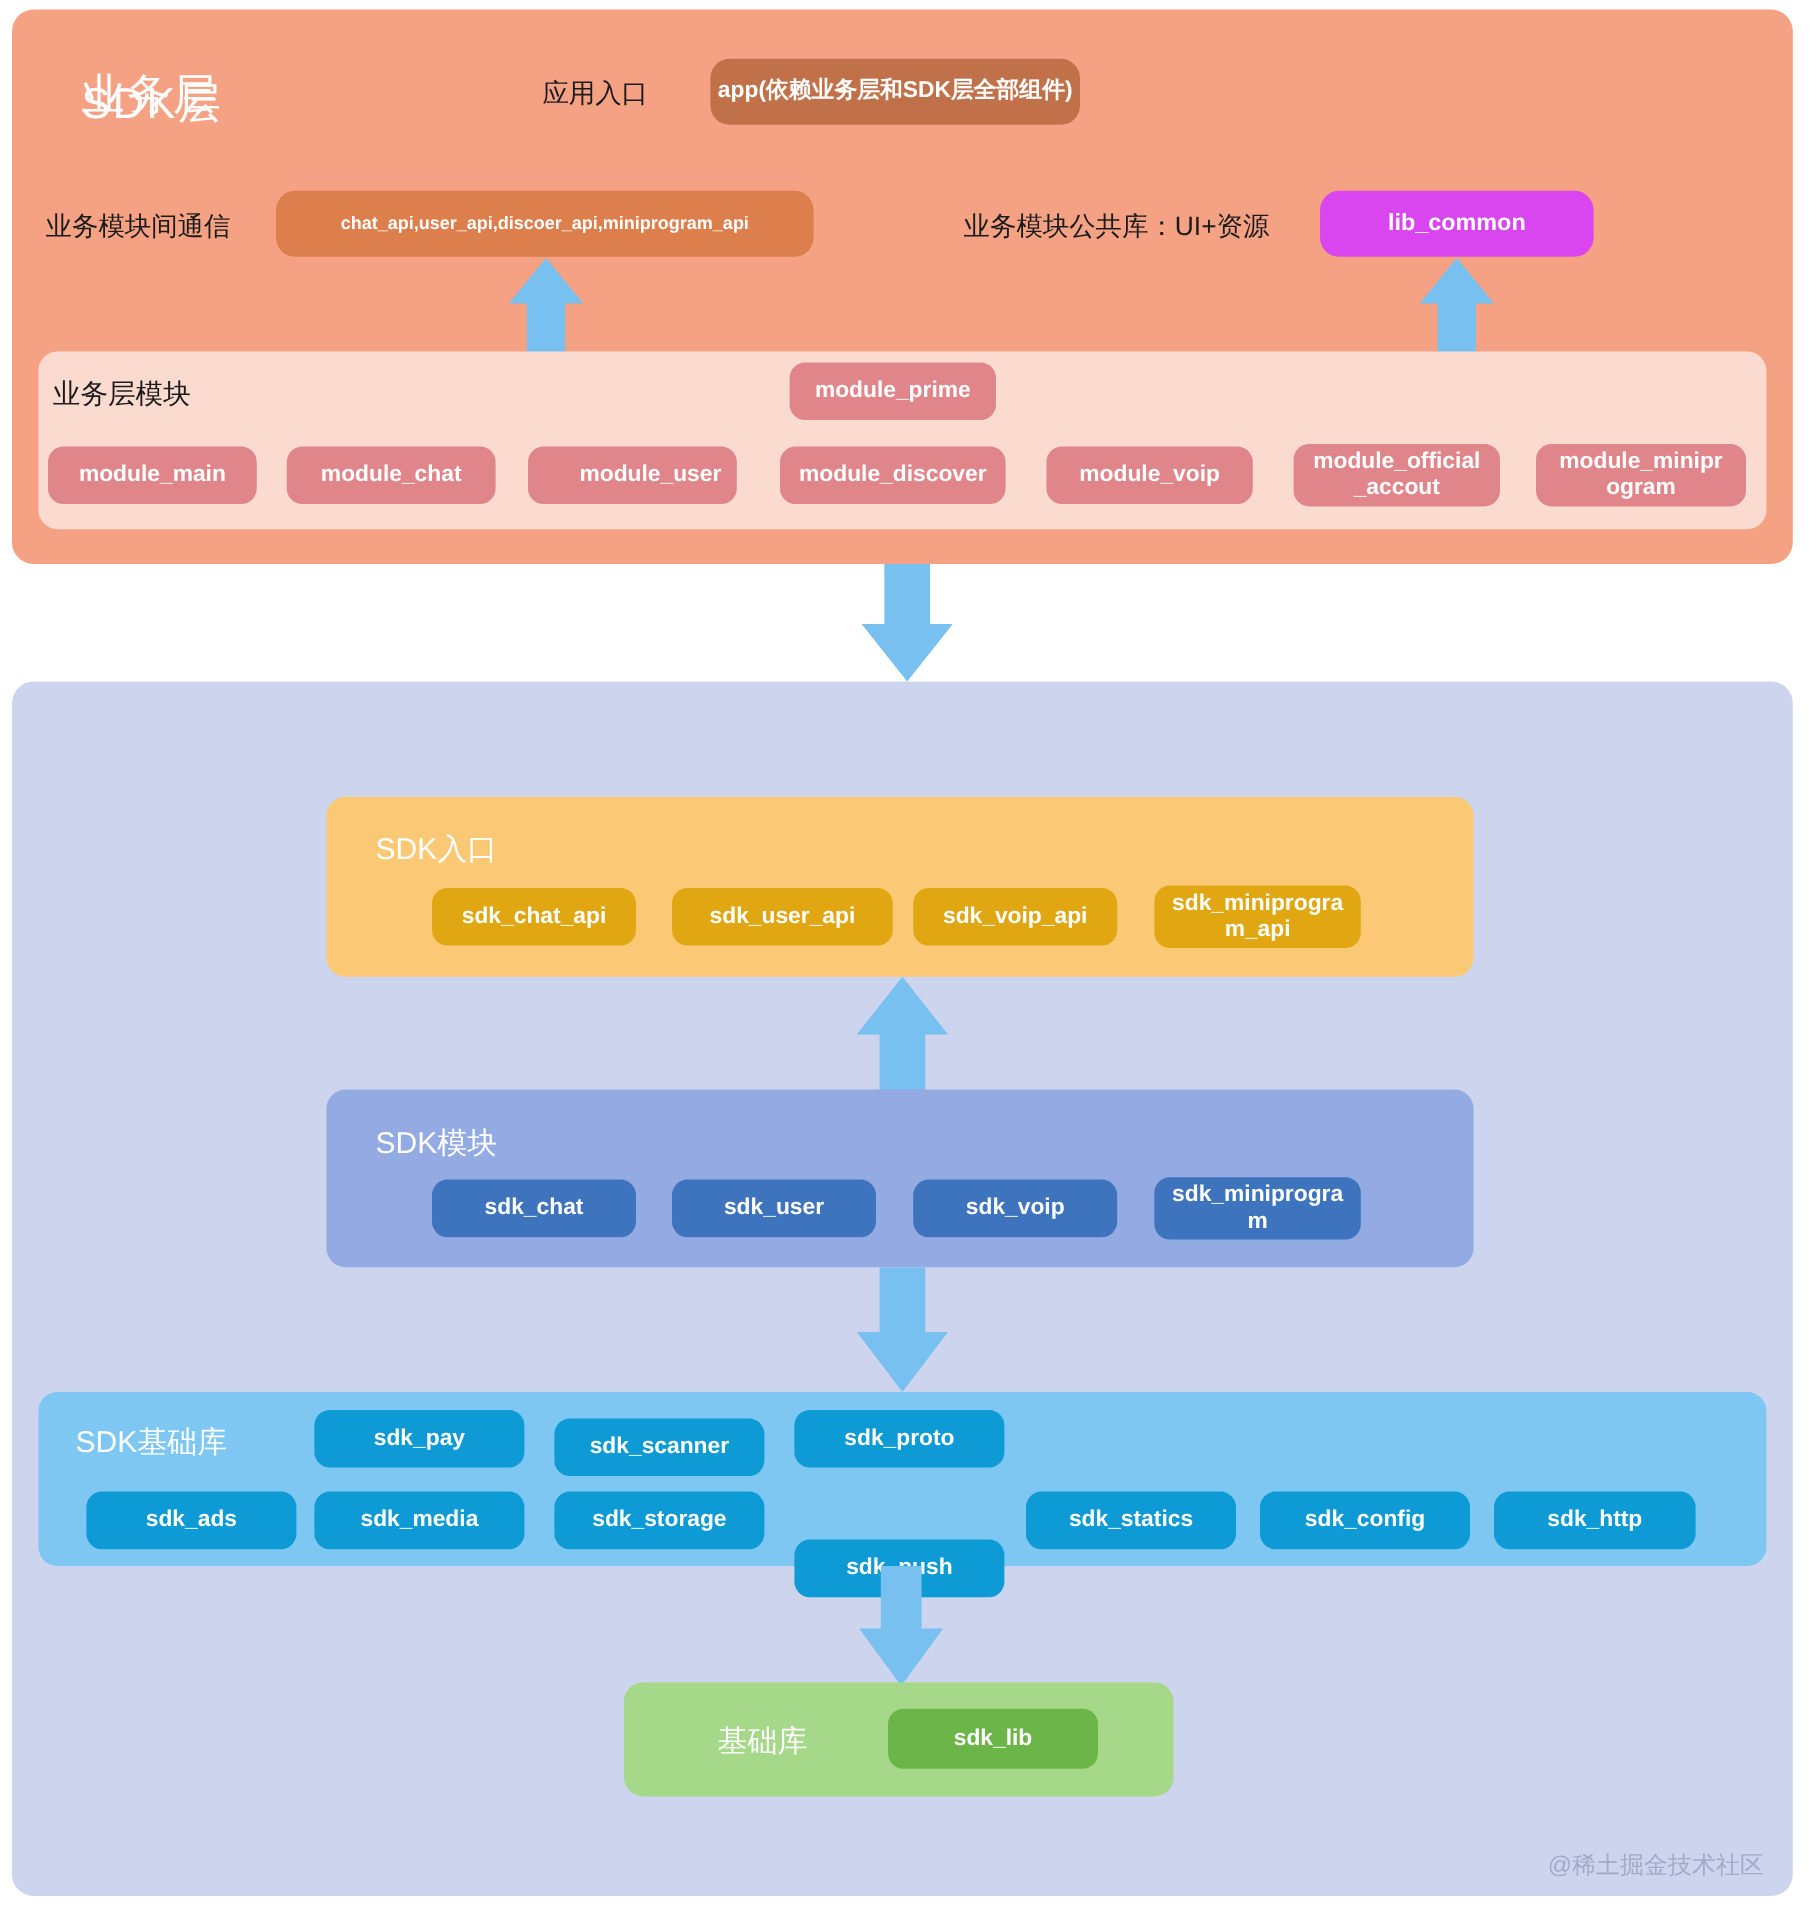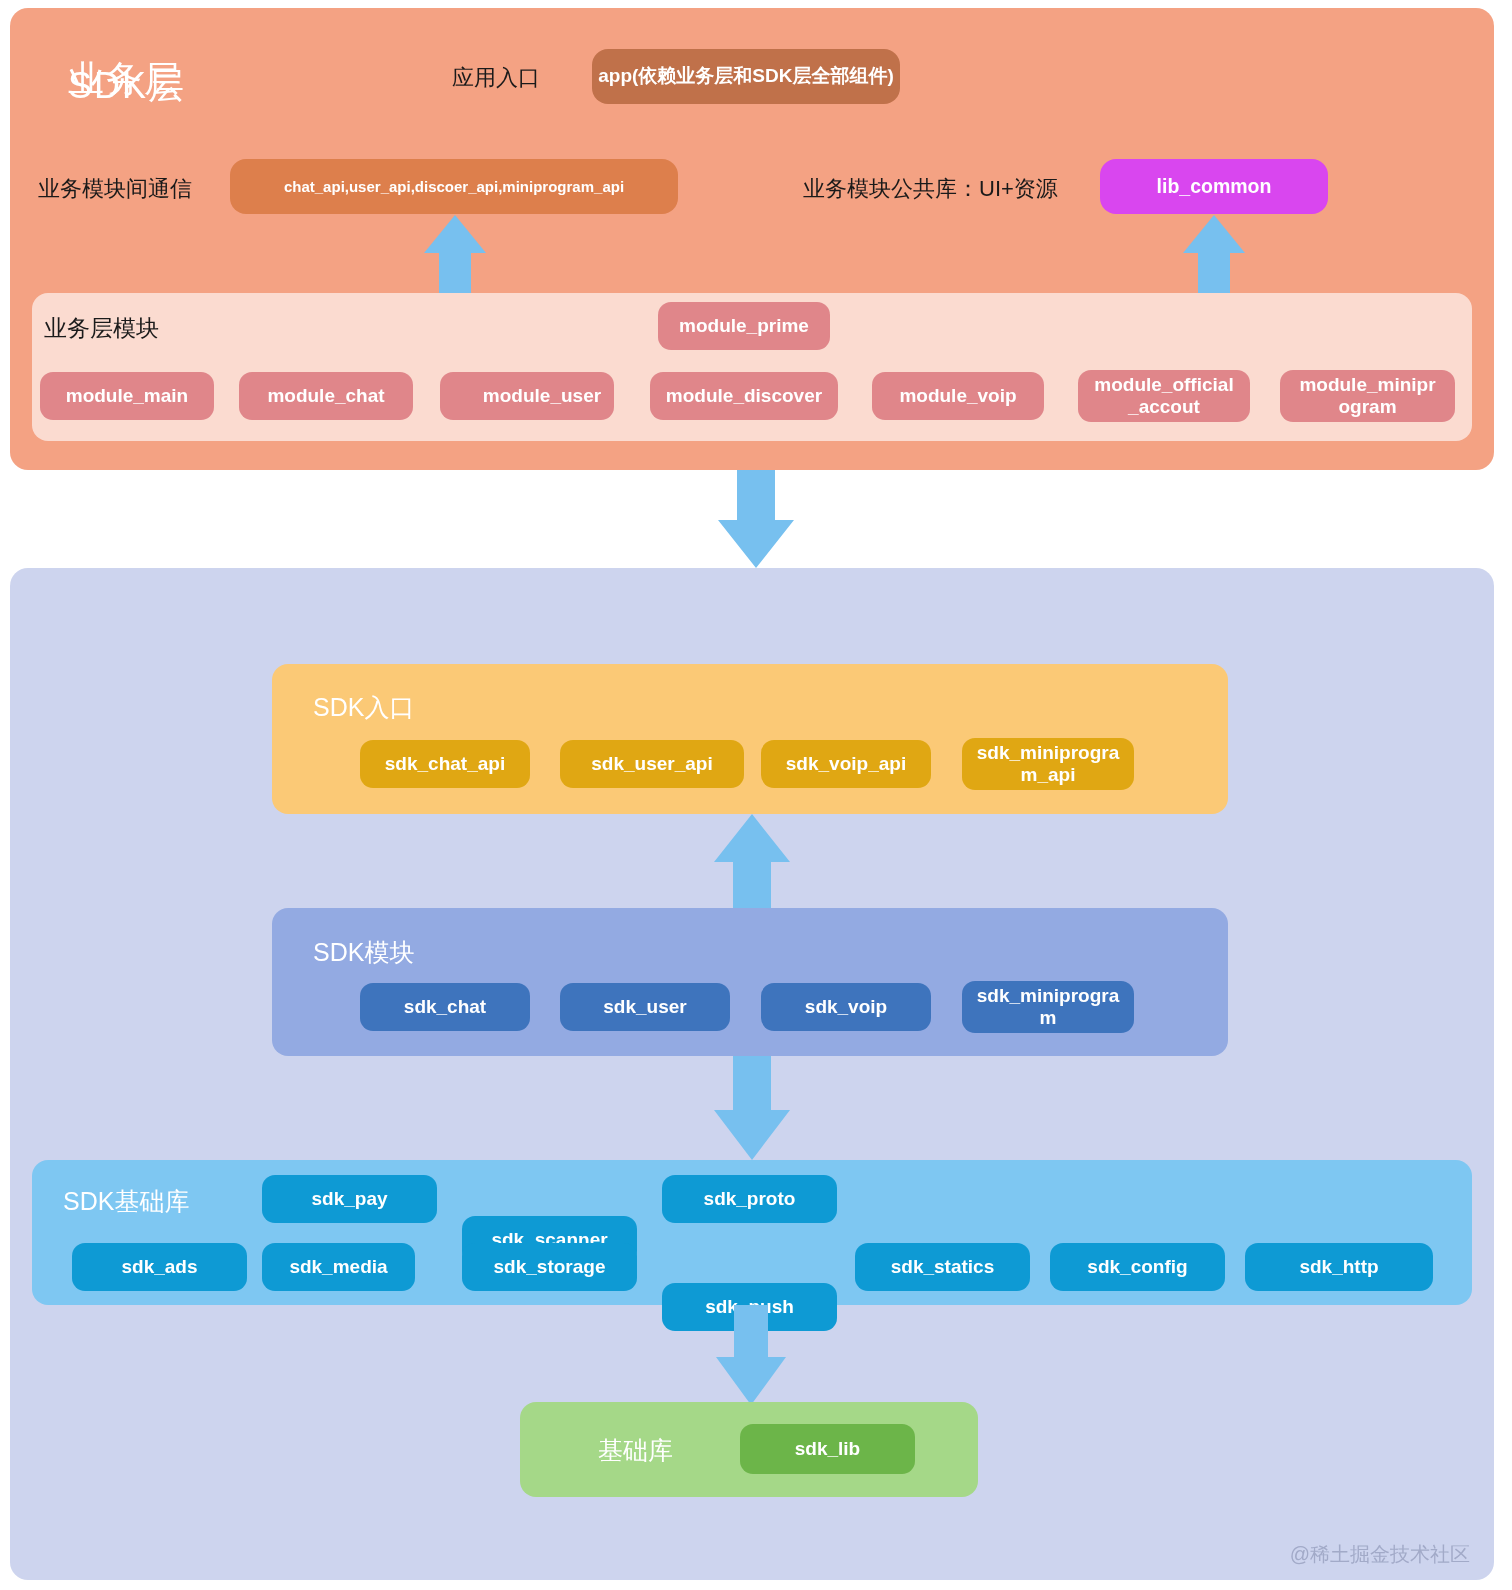--- a/index.html
+++ b/index.html
@@ -164,29 +164,29 @@
     border-radius: 16px;
   }
   #sdk-base-title { left: 63px; top: 1185px; }
   .sdkbase-pill {
     background: #0e9ad4;
     font-size: 19px;
     height: 48px;
     border-radius: 13px;
   }
   #sdk_pay     { left: 262px; top: 1175px; width: 175px; }
-  #sdk_scanner { left: 462px; top: 1216px; width: 175px; }
+  #sdk_scanner { left: 462px; top: 1182px; width: 175px; }
   #sdk_proto   { left: 662px; top: 1175px; width: 175px; }
   #sdk_ads     { left: 72px;  top: 1243px; width: 175px; }
-  #sdk_media   { left: 262px; top: 1243px; width: 153px; }
+  #sdk_media   { left: 262px; top: 1243px; width: 175px; }
   #sdk_storage { left: 462px; top: 1243px; width: 175px; }
   #sdk_push    { left: 662px; top: 1243px; width: 175px; margin-top: 40px; }
   #sdk_statics { left: 855px; top: 1243px; width: 175px; }
   #sdk_config  { left: 1050px; top: 1243px; width: 175px; }
-  #sdk_http    { left: 1245px; top: 1243px; width: 188px; }
+  #sdk_http    { left: 1245px; top: 1243px; width: 168px; }
 
   #base-lib-box {
     position: absolute;
     left: 520px; top: 1402px;
     width: 458px; height: 95px;
     background: #a5d888;
     border-radius: 16px;
   }
   #base-lib-title { left: 598px; top: 1434px; }
   #sdk_lib {

